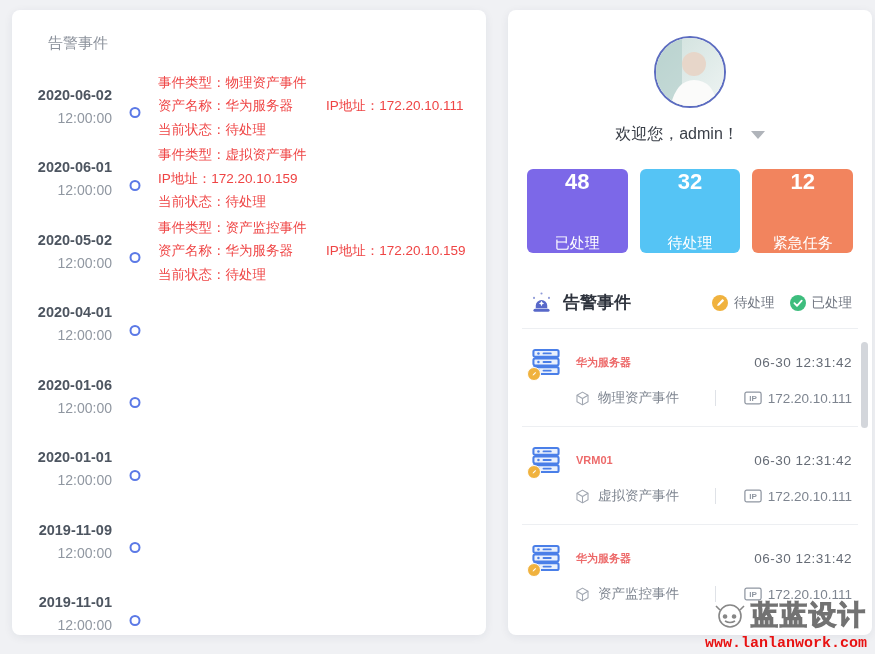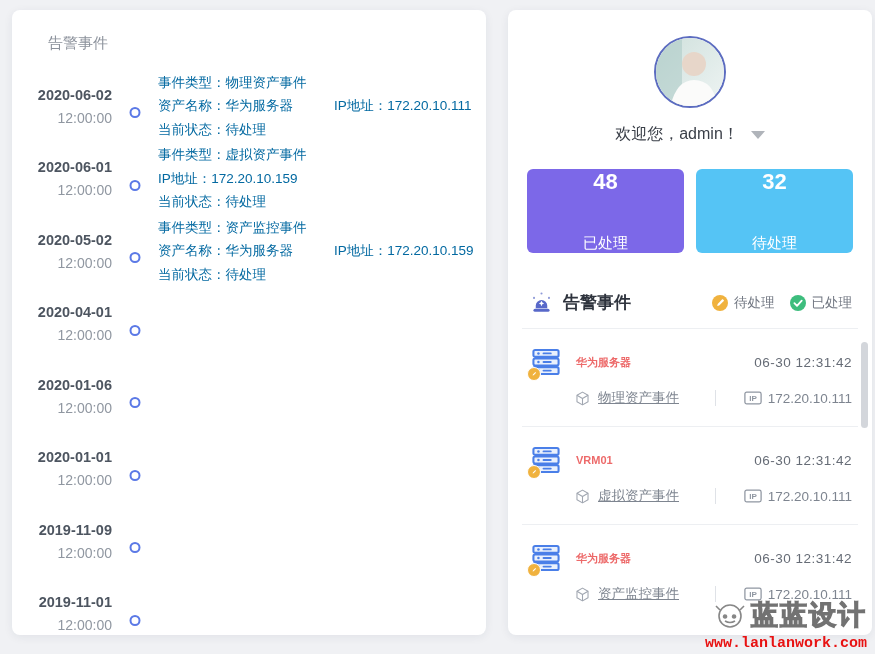--- a/index.html
+++ b/index.html
@@ -28,22 +28,22 @@
   .t-dot {
     position:absolute; top:2px; left:50%; transform:translateX(-50%);
     width:11px; height:11px; border:2px solid #5b79e6; border-radius:50%;
     background:#fff; z-index:1; display:block;
   }
   .t-line {
     position:absolute; top:18px; bottom:-3px; left:calc(50% - 0.5px);
     width:1px; background:#e4e6eb; display:block;
   }
   .t-row:last-child .t-line { display:none; }
-  .t-detail { flex:1; padding-top:1px; color:#0369a1; font-size:13.5px; line-height:23.5px; }
-  .t-l2 { display:flex;gap:8px; }
+  .t-detail { flex:1; padding-top:1px; color:#ef4444; font-size:13.5px; line-height:23.5px; }
+  .t-l2 { display:flex; }
   .t-l2a { min-width:168px; }
 
   
   .avatar {
     width:72px; height:72px; border-radius:50%; margin:26px auto 0;
     border:2px solid #5c6cc0; overflow:hidden; display:block; cursor:pointer;
   }
   .welcome-row {
     margin-top:16px; text-align:center; font-size:16px; color:#3a3f48;
     display:flex; align-items:center; justify-content:center; gap:12px; cursor:pointer;
@@ -67,21 +67,21 @@
   .sec-title { margin-left:10px; font-size:17px; font-weight:bold; color:#2e333d; }
   .legend { margin-left:auto; display:flex; align-items:center; gap:15px; }
   .legend-item { display:flex; align-items:center; gap:6px; font-size:13.5px; color:#707681; }
 
   .ev-list { margin:14px 14px 0; }
   .ev-item { padding:17px 6px 19px 8px; border-top:1px solid #edeff2; cursor:pointer; }
   .ev-row1 { display:flex; align-items:center; }
   .ev-name { color:#ed6a6a; font-weight:bold; font-size:11px; margin-left:14px; }
   .ev-dt { margin-left:auto; color:#666c76; font-size:13.5px; letter-spacing:0.5px; }
   .ev-row2 { display:flex; align-items:center; margin-top:11px; padding-left:44px; color:#7e8590; font-size:13.5px; }
-  .ev-type { margin-left:7px;text-decoration:underline; }
+  .ev-type { margin-left:7px; }
   .ev-vdiv { width:1px; height:16px; background:#dfe2e7; margin:0 0 0 auto; }
   .ev-ip-wrap { display:flex; align-items:center; gap:6px; width:136px; justify-content:flex-end; }
 
   .server-wrap { position:relative; width:32px; height:32px; flex:none; }
   .badge {
     position:absolute; left:-3px; bottom:-3px; width:14px; height:14px; border-radius:50%;
     background:#f0b23e; border:1.5px solid #fff; display:flex; align-items:center; justify-content:center;
   }
 
   .scroll-thumb {
@@ -250,20 +250,24 @@
   </div>
 
   <div class="stats-row">
     <div class="stat-box stat-purple">
       <div class="stat-num">48</div>
       <div class="stat-label">已处理</div>
     </div>
     <div class="stat-box stat-blue">
       <div class="stat-num">32</div>
       <div class="stat-label">待处理</div>
+    </div>
+    <div class="stat-box stat-orange">
+      <div class="stat-num">12</div>
+      <div class="stat-label">紧急任务</div>
     </div>
   </div>
 
   <div class="sec-header">
     <svg width="23" height="23" viewBox="0 0 24 24">
       <circle cx="4.2" cy="7.2" r="1.1" fill="#8d99d8"></circle>
       <circle cx="19.8" cy="7.2" r="1.1" fill="#8d99d8"></circle>
       <circle cx="12" cy="2.6" r="1.1" fill="#8d99d8"></circle>
       <path d="M6 15.5 a6 6 0 0 1 12 0 v2.5 H6 Z" fill="#5868c9"></path>
       <rect x="3.6" y="18.4" width="16.8" height="3.2" rx="1.6" fill="#5868c9"></rect>

